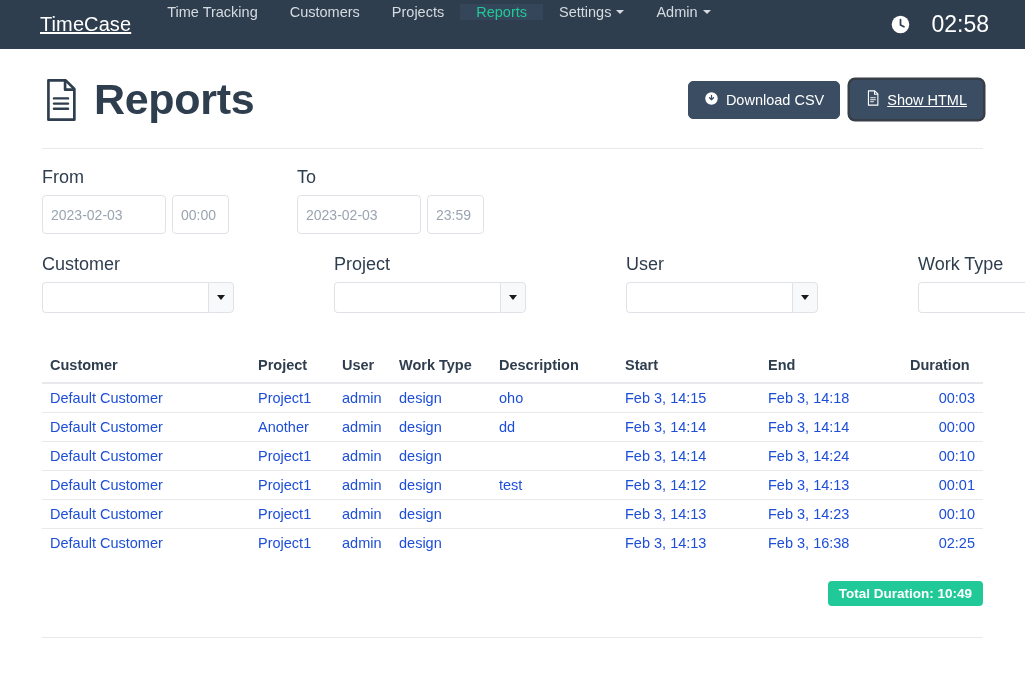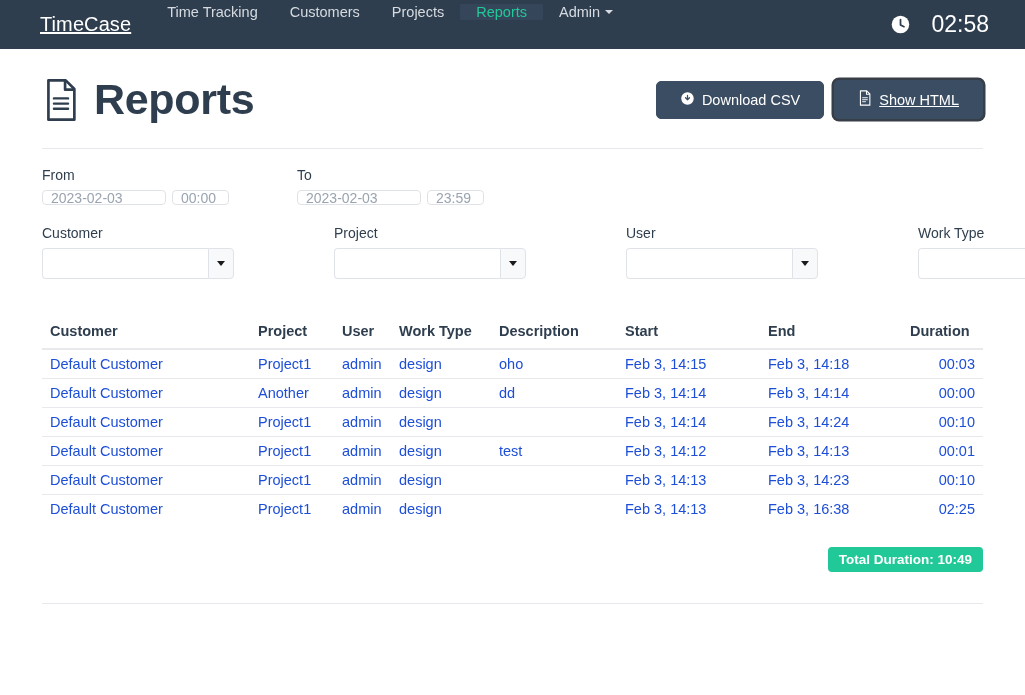--- a/index.html
+++ b/index.html
@@ -99,50 +99,50 @@
   }
   .title-ico { display: flex; align-items: center; }
   .head-actions { display: flex; gap: 10px; align-items: center; }
   .btn {
     background: #3b4d63;
     color: #ffffff;
     border: 1px solid #3b4d63;
     border-radius: 5px;
     font-size: 14.5px;
     font-family: "Liberation Sans", sans-serif;
-    padding: 9px 23px;
+    padding: 9px 15px;
     display: inline-flex;
     align-items: center;
     gap: 7px;
     cursor: pointer;
     white-space: nowrap;
   }
   .btn.focused {
     box-shadow: 0 0 0 2.5px rgba(20,28,40,.85);
     text-decoration: underline;
   }
 
   hr.rule {
     border: 0;
     border-top: 1px solid #e7e9ec;
     margin: 24px 0 0 0;
   }
 
   
   .filters { padding-top: 18px; }
   .flt-label {
-    font-size: 14px;
+    font-size: 18px;
     color: #2f3e4e;
     margin-bottom: 7px;
     display: block;
   }
   .date-row { display: flex; gap: 68px; }
   .date-group { display: flex; }
   .inp {
-    height: 15px;
+    height: 39px;
     border: 1px solid #dfe3e8;
     border-radius: 4px;
     background: #fff;
     font-family: "Liberation Sans", sans-serif;
     font-size: 14px;
     color: #4a5968;
     padding: 0 8px;
     outline: none;
   }
   .inp::placeholder { color: #9aa4b0; }
@@ -266,20 +266,26 @@
         <span>Projects</span>
       </a>
     </li>
     <li>
       <a class="nav-link active" href="#">
         <span>Reports</span>
       </a>
     </li>
     <li>
       <a class="nav-link" href="#">
+        <span>Settings</span>
+        <span class="caret"></span>
+      </a>
+    </li>
+    <li>
+      <a class="nav-link" href="#">
         <span>Admin</span>
         <span class="caret"></span>
       </a>
     </li>
   </ul>
 
   <div class="nav-clock">
     <span class="clock-ico">
       <svg width="21" height="21" viewBox="0 0 24 24" fill="none">
         <circle cx="12" cy="12" r="10" fill="#ffffff"></circle>

